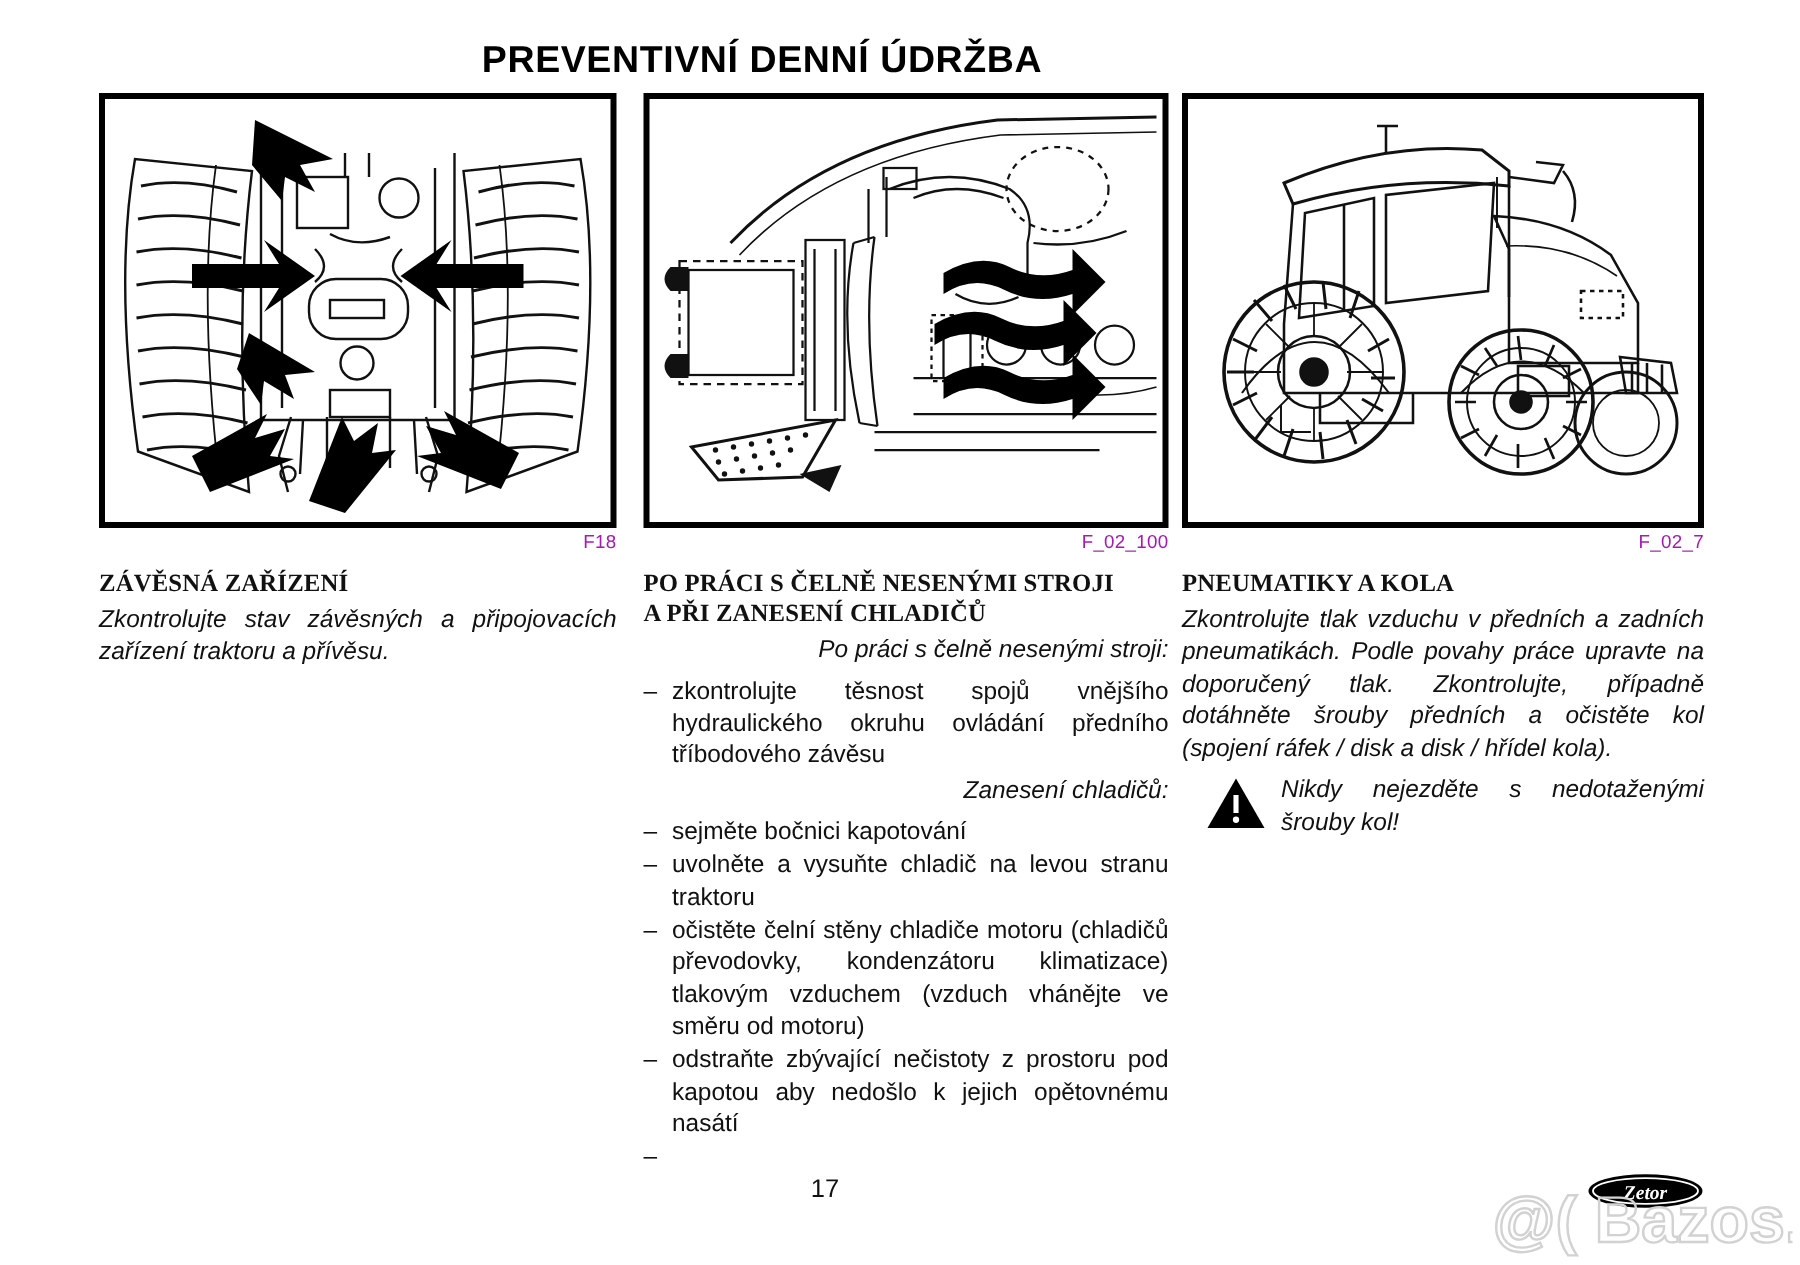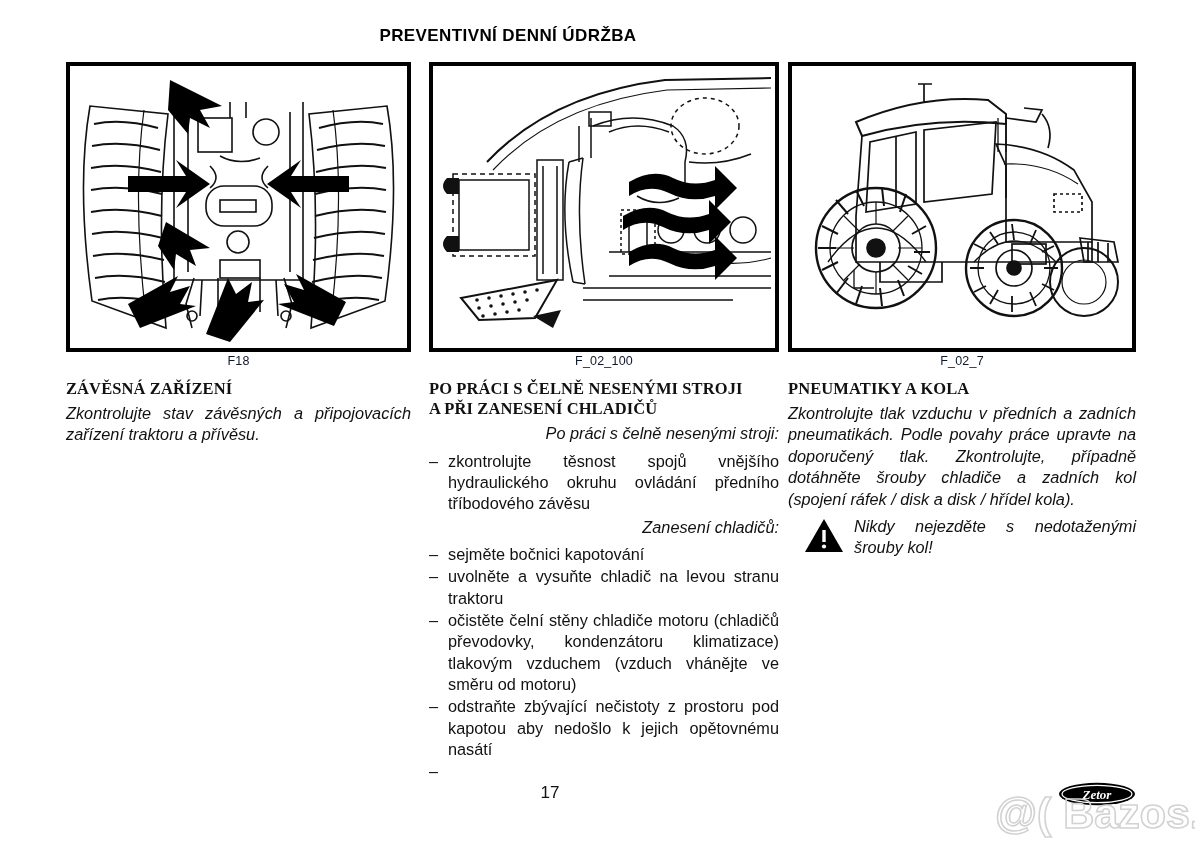--- a/index.html
+++ b/index.html
@@ -16,21 +16,21 @@
     overflow: hidden;
   }
 
   
   .page-title {
     position: absolute;
     top: 26px;
     left: 0;
     width: 1016px;
     text-align: center;
-    font-size: 17px;
+    font-size: 25px;
     font-weight: bold;
     letter-spacing: 0.4px;
     color: #000;
   }
 
   
   .col {
     position: absolute;
     top: 62px;
   }
@@ -42,23 +42,23 @@
   .figure {
     position: relative;
     border: 4px solid #000;
     background: #fff;
     box-sizing: border-box;
     height: 290px;
     overflow: hidden;
   }
   .figure svg { display: block; width: 100%; height: 100%; }
   .fig-code {
-    text-align: center;
+    text-align: right;
     font-size: 12.5px;
-    color: #0f172a;
+    color: #a21caf;
     margin-top: 2px;
     letter-spacing: 0.2px;
   }
 
   
   .sec-head {
     font-size: 16.5px;
     font-weight: bold;
     margin-top: 11px;
     margin-bottom: 4px;
@@ -91,21 +91,21 @@
   ul.dashlist li .dash {
     position: absolute;
     left: 0;
     top: 0;
   }
   ul.dashlist li.empty { min-height: 21px; }
 
   
   .warn {
     display: flex;
-    align-items: center;
+    align-items: flex-end;
     margin-top: 5px;
     padding-left: 16px;
   }
   .warn .tri { flex: 0 0 auto; margin-right: 10px; margin-top: 2px; }
   .warn .warn-text {
     font-size: 16.3px;
     font-style: italic;
     line-height: 1.31;
     text-align: justify;
   }
@@ -366,21 +366,21 @@
         <path d="M182 196 Q222 154 264 196" stroke-width="1.4"></path>
         <path d="M62 204 L62 222 L82 222" stroke-width="1.3"></path>
 
         <path d="M206 52 L206 86 M214 52 L214 86" stroke-width="1.3"></path>
       </g>
     </svg>
   </div>
   <div class="fig-code">F_02_7</div>
 
   <div class="sec-head">PNEUMATIKY A KOLA</div>
-  <p class="para">Zkontrolujte tlak vzduchu v předních a zadních pneumatikách. Podle povahy práce upravte na doporučený tlak. Zkontrolujte, případně dotáhněte šrouby chladiče a zadních kol (spojení ráfek / disk a disk / hřídel kola).</p>
+  <p class="para">Zkontrolujte tlak vzduchu v předních a zadních pneumatikách. Podle povahy práce upravte na doporučený tlak. Zkontrolujte, případně dotáhněte šrouby předních a očistěte kol (spojení ráfek / disk a disk / hřídel kola).</p>
 
   <div class="warn">
     <span class="tri">
       <svg width="40" height="36" viewBox="0 0 40 36">
         <polygon points="20,1 39,34 1,34" fill="#000"></polygon>
         <rect x="18.3" y="12" width="3.4" height="12" fill="#fff"></rect>
         <circle cx="20" cy="28.5" r="2.1" fill="#fff"></circle>
       </svg>
     </span>
     <span class="warn-text">Nikdy nejezděte s nedotaženými šrouby kol!</span>

